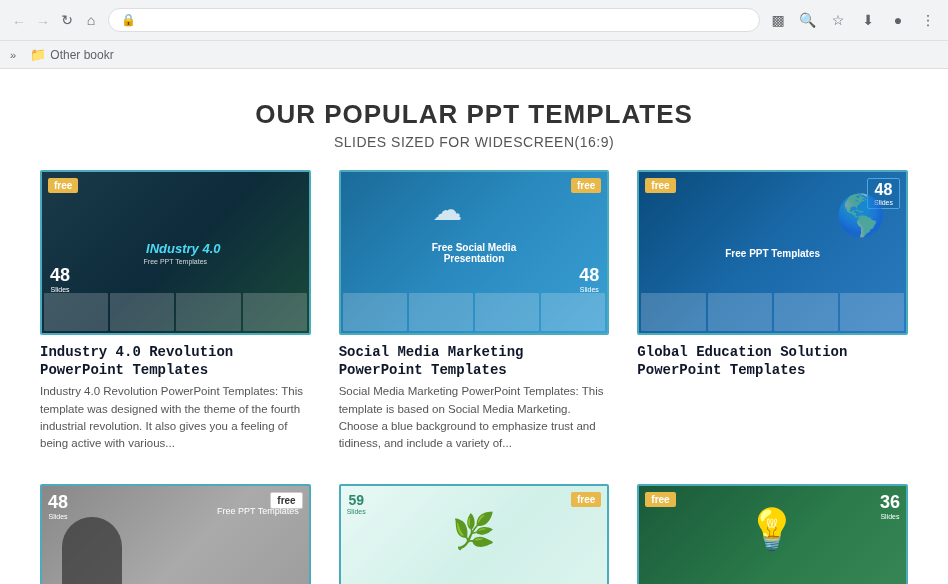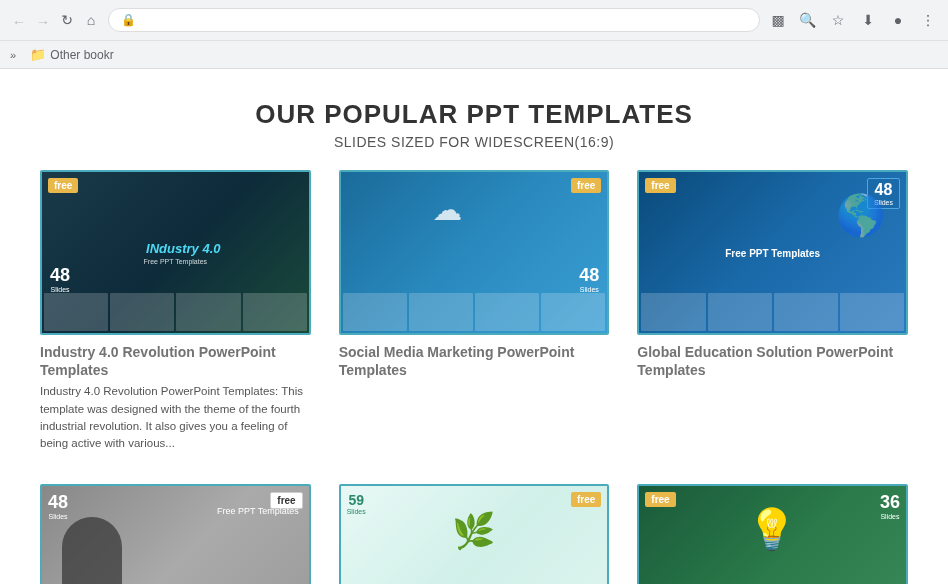--- a/index.html
+++ b/index.html
@@ -216,23 +216,24 @@
       position: absolute; top: 6px; right: 6px;
       text-align: center; color: #fff;
     }
     .tmpl6-slides .num { font-size: 18px; font-weight: bold; }
     .tmpl6-slides .lbl { font-size: 7px; }
 
     .template-card-info { padding: 8px 0; }
     .template-name {
       font-size: 14px;
       font-weight: bold;
-      color: #737373;
+      color: #0f172a;
       margin-bottom: 4px;
       line-height: 1.3;
+      font-family: Liberation Mono, monospace;
     }
     .template-desc {
       font-size: 11.5px;
       color: #555;
       line-height: 1.5;
     }
 
     
     .mini-slides {
       position: absolute; bottom: 2px; left: 2px; right: 2px;
@@ -352,31 +353,35 @@
     </div>
 
     <div class="template-card">
       <div class="template-thumbnail">
         <div class="template-thumbnail-inner tmpl2">
           <div class="tmpl2-badge-free">free</div>
           <div class="tmpl2-slides">
             <div class="num">48</div>
             <div class="lbl">Slides</div>
           </div>
+          <div class="ppt-label-overlay">
+            <div style="font-size:10px; font-weight:bold; color:#fff;">Free Social Media Presentation</div>
+          </div>
           <div class="cloud-icon">☁</div>
           <div class="mini-slides">
             <div class="mini-slide"></div>
             <div class="mini-slide"></div>
             <div class="mini-slide"></div>
             <div class="mini-slide"></div>
           </div>
         </div>
       </div>
       <div class="template-card-info">
         <div class="template-name">Social Media Marketing PowerPoint Templates</div>
+        <div class="template-desc">Social Media Marketing PowerPoint Templates: This template is based on Social Media Marketing. Choose a blue background to emphasize trust and tidiness, and include a variety of...</div>
       </div>
     </div>
 
     <div class="template-card">
       <div class="template-thumbnail">
         <div class="template-thumbnail-inner tmpl3">
           <div class="tmpl3-badge-free">free</div>
           <div class="tmpl3-slides">
             <div class="num">48</div>
             <div class="lbl">Slides</div>

